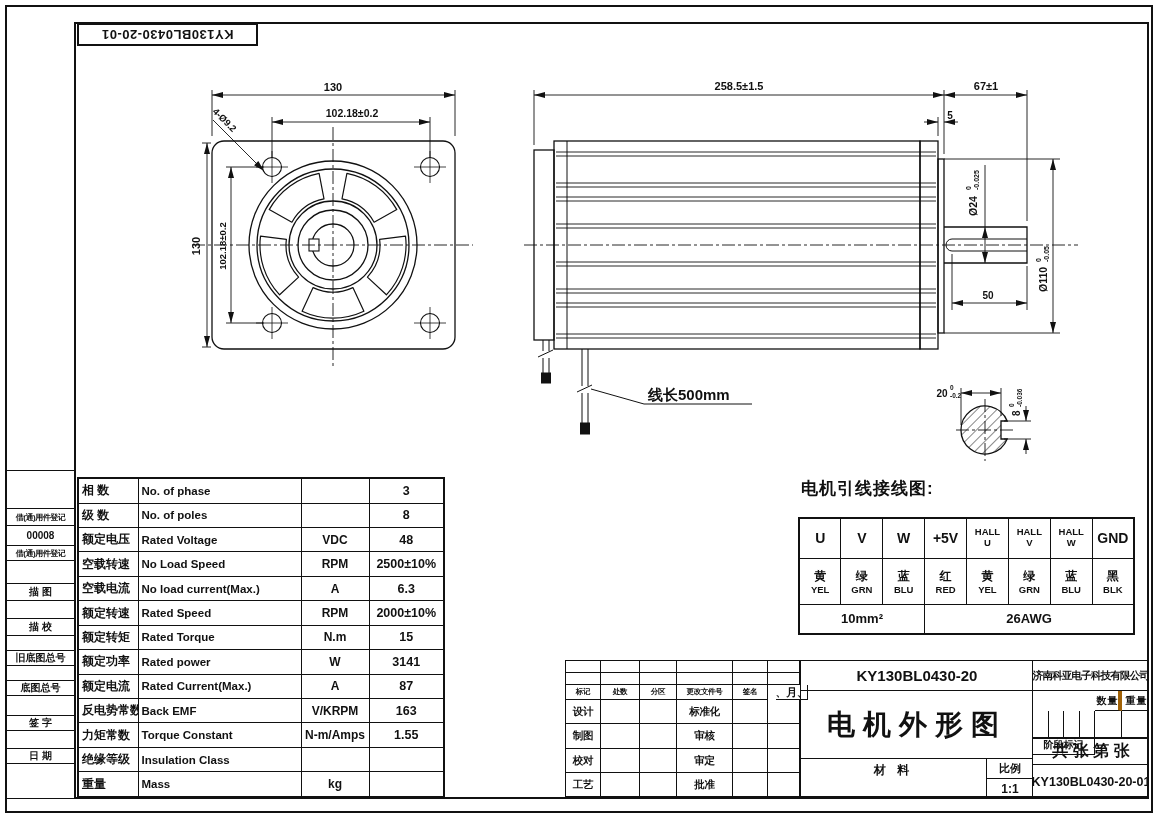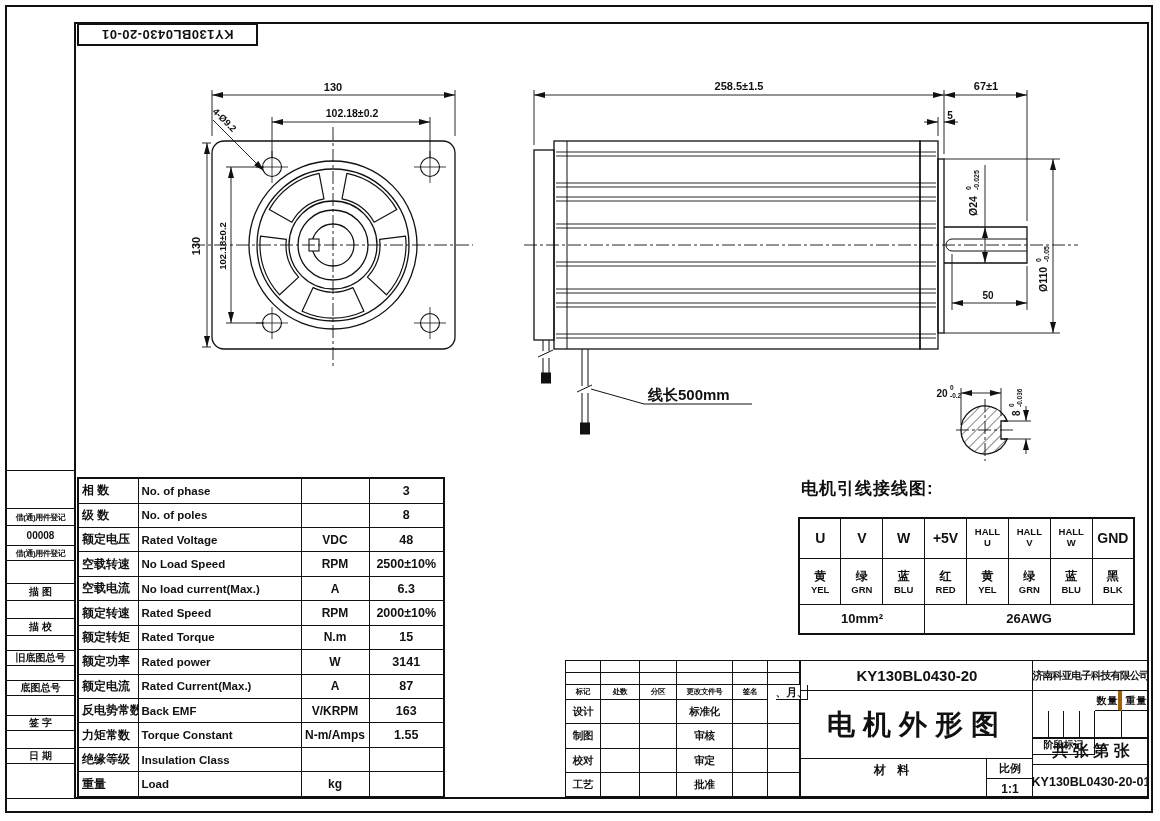--- a/index.html
+++ b/index.html
@@ -335,21 +335,21 @@
             <td class="val">1.55</td>
           </tr>
           <tr>
             <td class="cn">绝缘等级</td>
             <td class="en">Insulation Class</td>
             <td class="unit"></td>
             <td class="val"></td>
           </tr>
           <tr>
             <td class="cn">重量</td>
-            <td class="en">Load</td>
+            <td class="en">Mass</td>
             <td class="unit">kg</td>
             <td class="val"></td>
           </tr>
         </tbody>
       </table>
 </div>
 
 <div class="abs wiretitle">电机引线接线图:</div>
 <div class="abs wiring">
   <table id="wiring-table">

